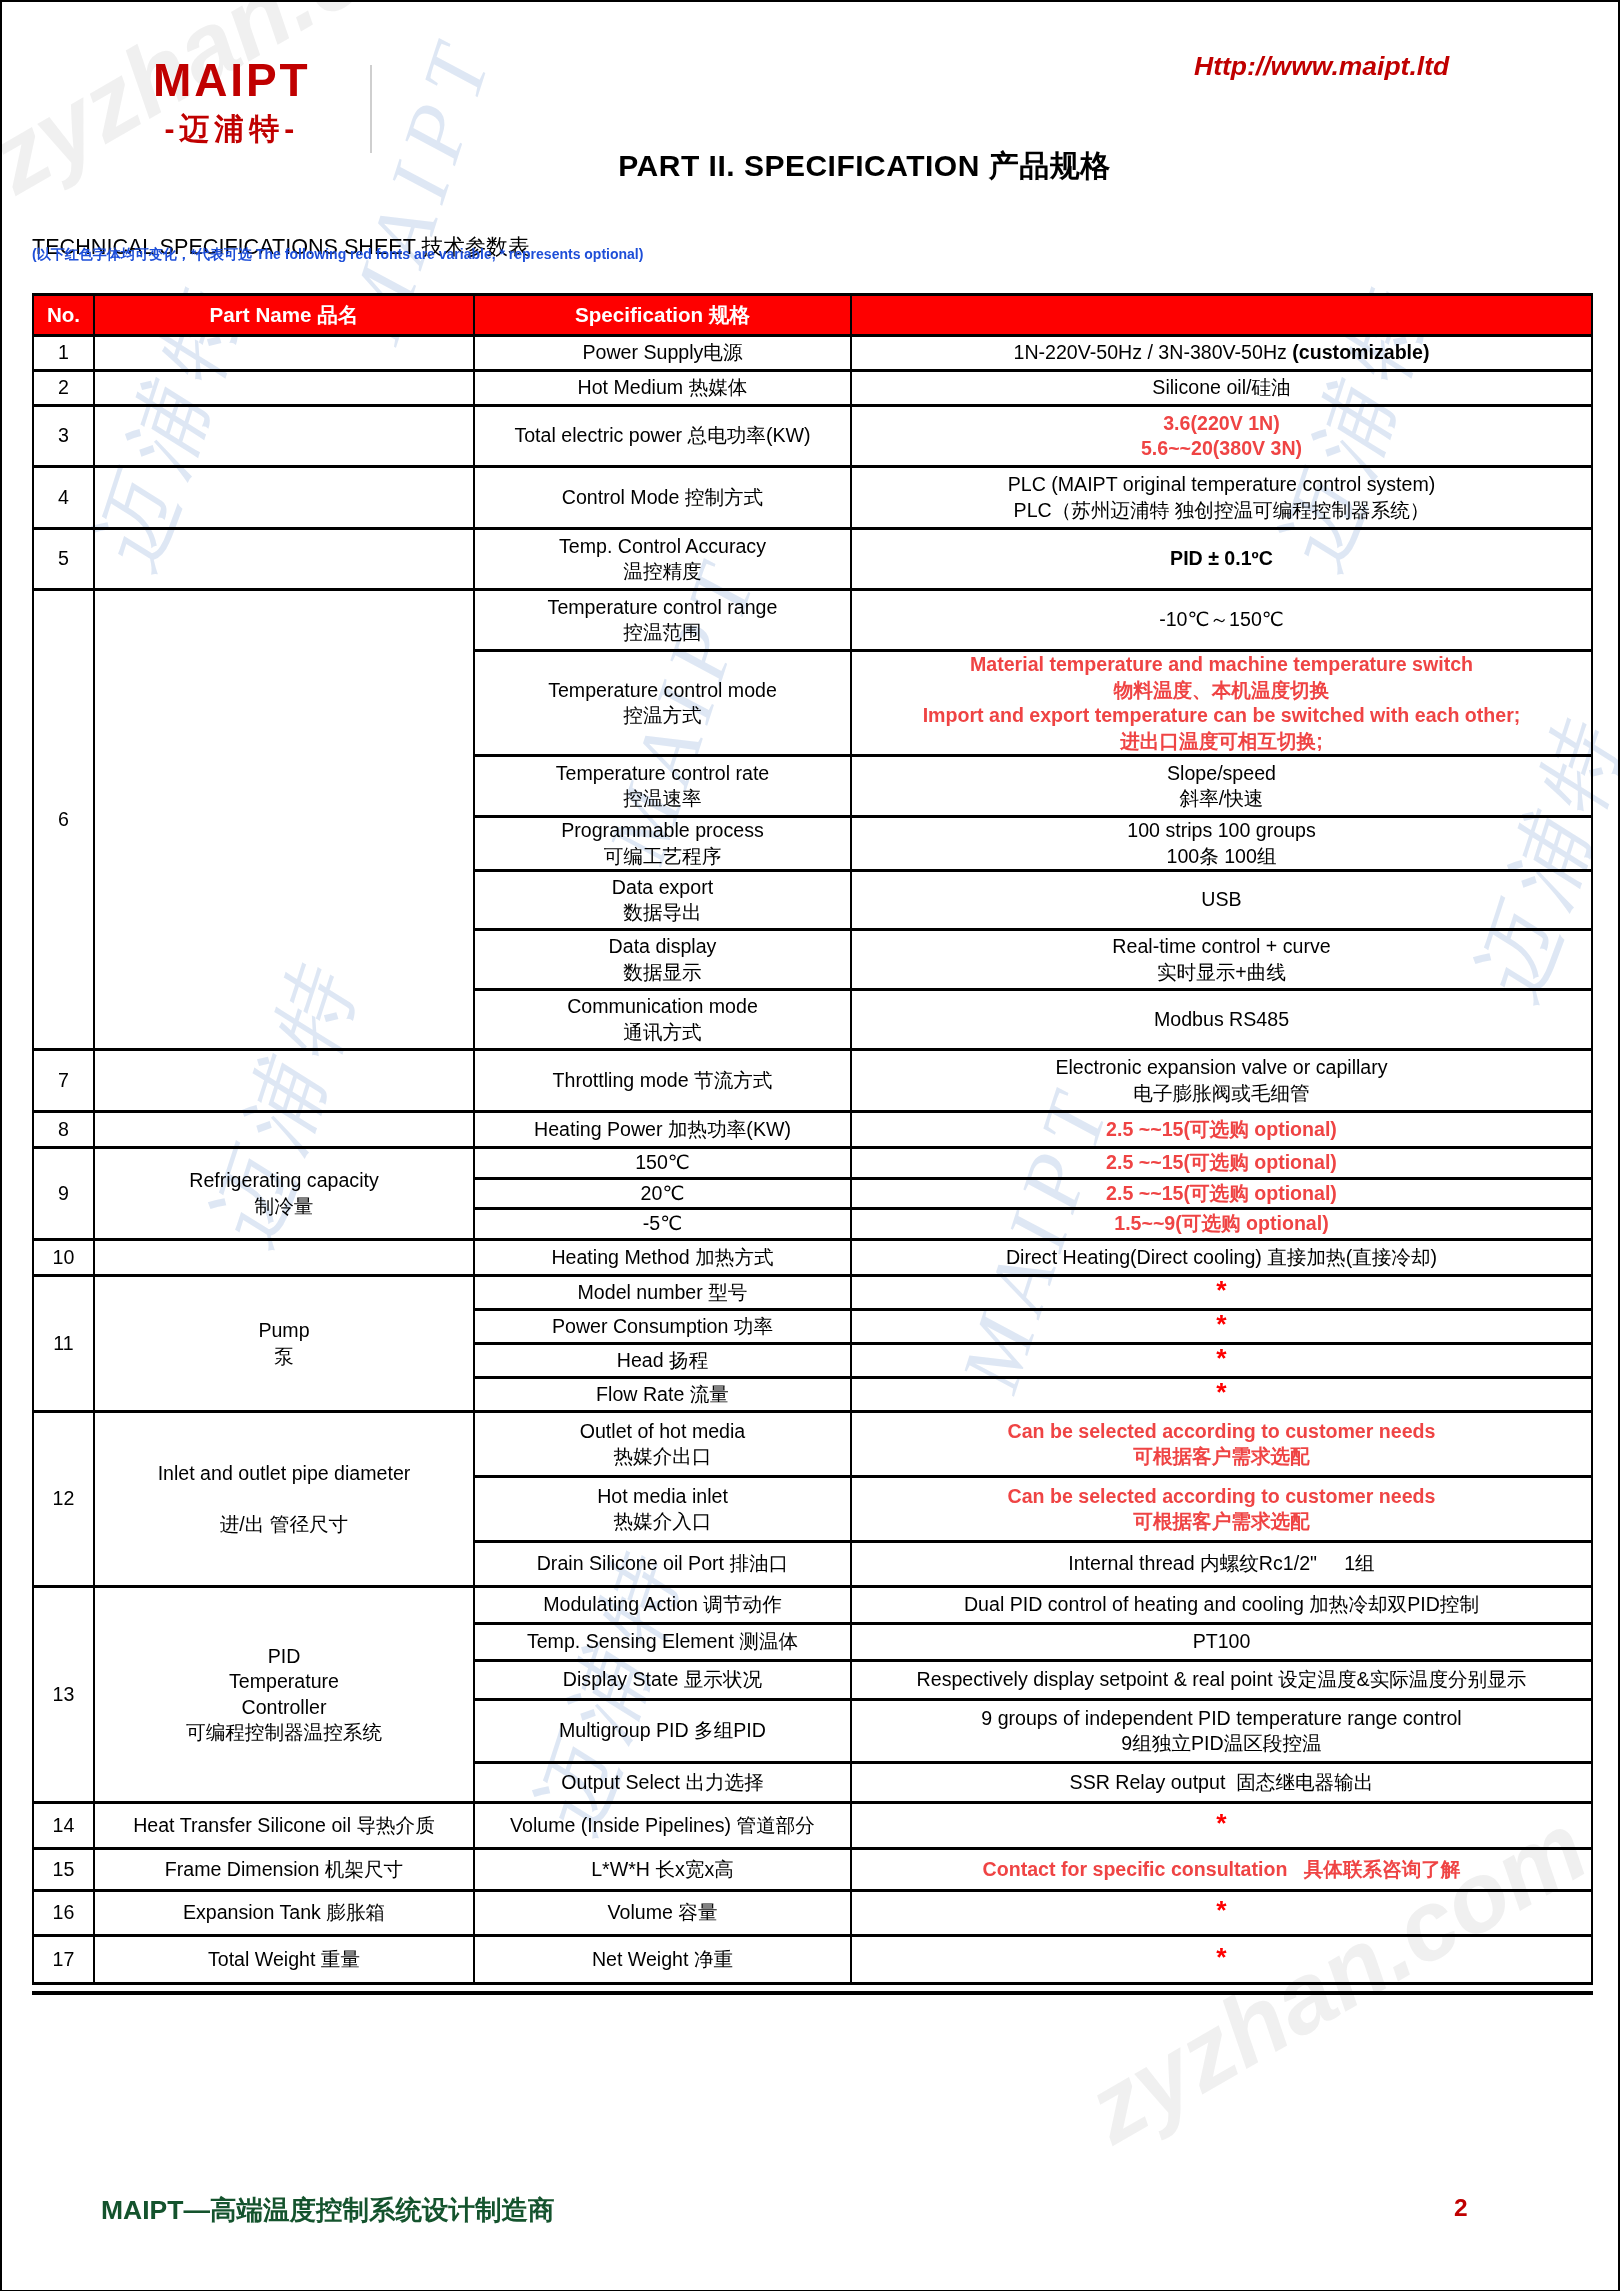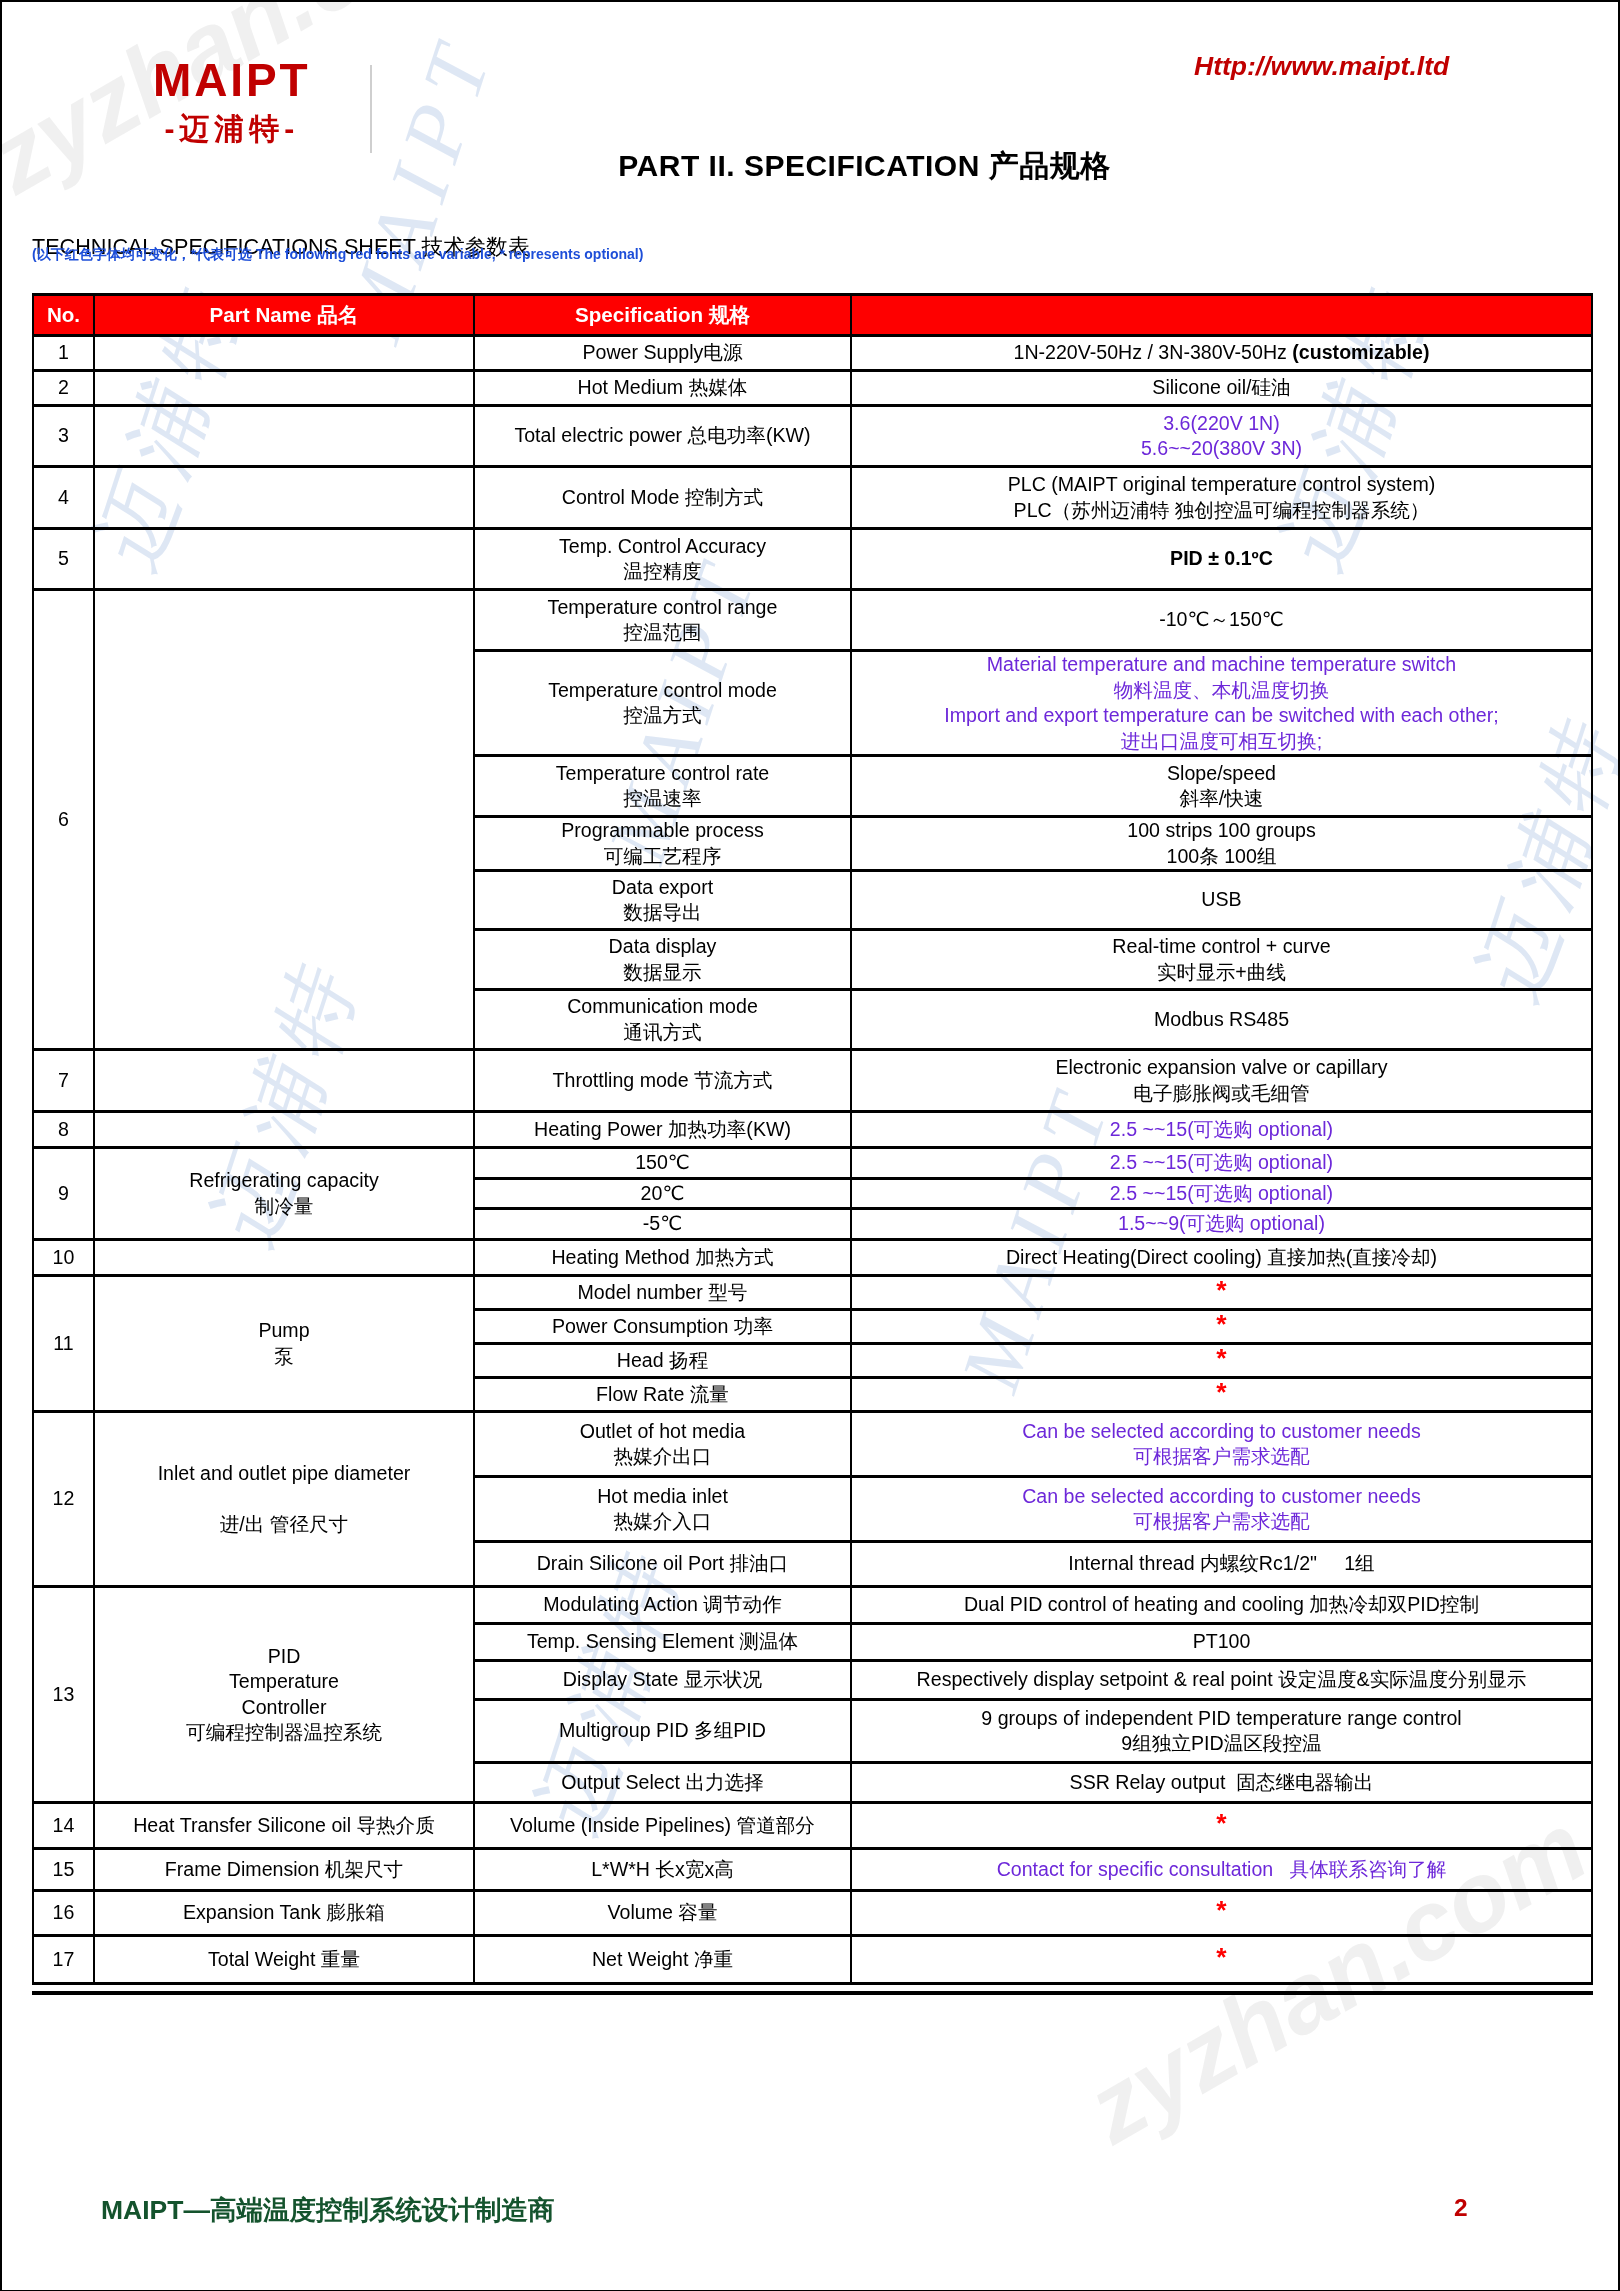--- a/index.html
+++ b/index.html
@@ -34,21 +34,21 @@
   .disclaimer  { position:absolute; left:32px; top:246px; font-size:14px; font-weight:bold; color:#1d4ed8; }
 
   
   .table-wrap { position:absolute; left:32px; top:293px; width:1561px; }
   table.spec { width:100%; border-collapse:collapse; table-layout:fixed; border:2.9px solid #000; }
   td { border-style:solid; border-color:#000; border-width:3.9px 2px; padding:0 3.9px;
        text-align:center; vertical-align:middle; font-size:19.6px; line-height:25.5px;
        background:transparent; overflow:hidden; }
   thead td { background:#fe0000; color:#fff; font-weight:bold; font-size:20.6px; }
   .b { font-weight:bold; }
-  .red { color:#6d28d9; font-weight:normal; }
+  .red { color:#ef4444; font-weight:bold; }
   .star { color:#fe0000; font-weight:bold; font-size:26.5px; line-height:19.6px; }
   .part-gap { margin-top:25.5px; }
 
   .table-end-bar { width:100%; height:3.9px; background:#000; margin-top:5.9px; }
 
   
   .footer-company { position:absolute; left:101px; top:2192px; color:#14532d; font-size:26.5px; font-weight:bold; }
   .footer-page { position:absolute; left:1454px; top:2194px; color:#c00000; font-size:24.5px; font-weight:bold; }
 </style>
 </head>

